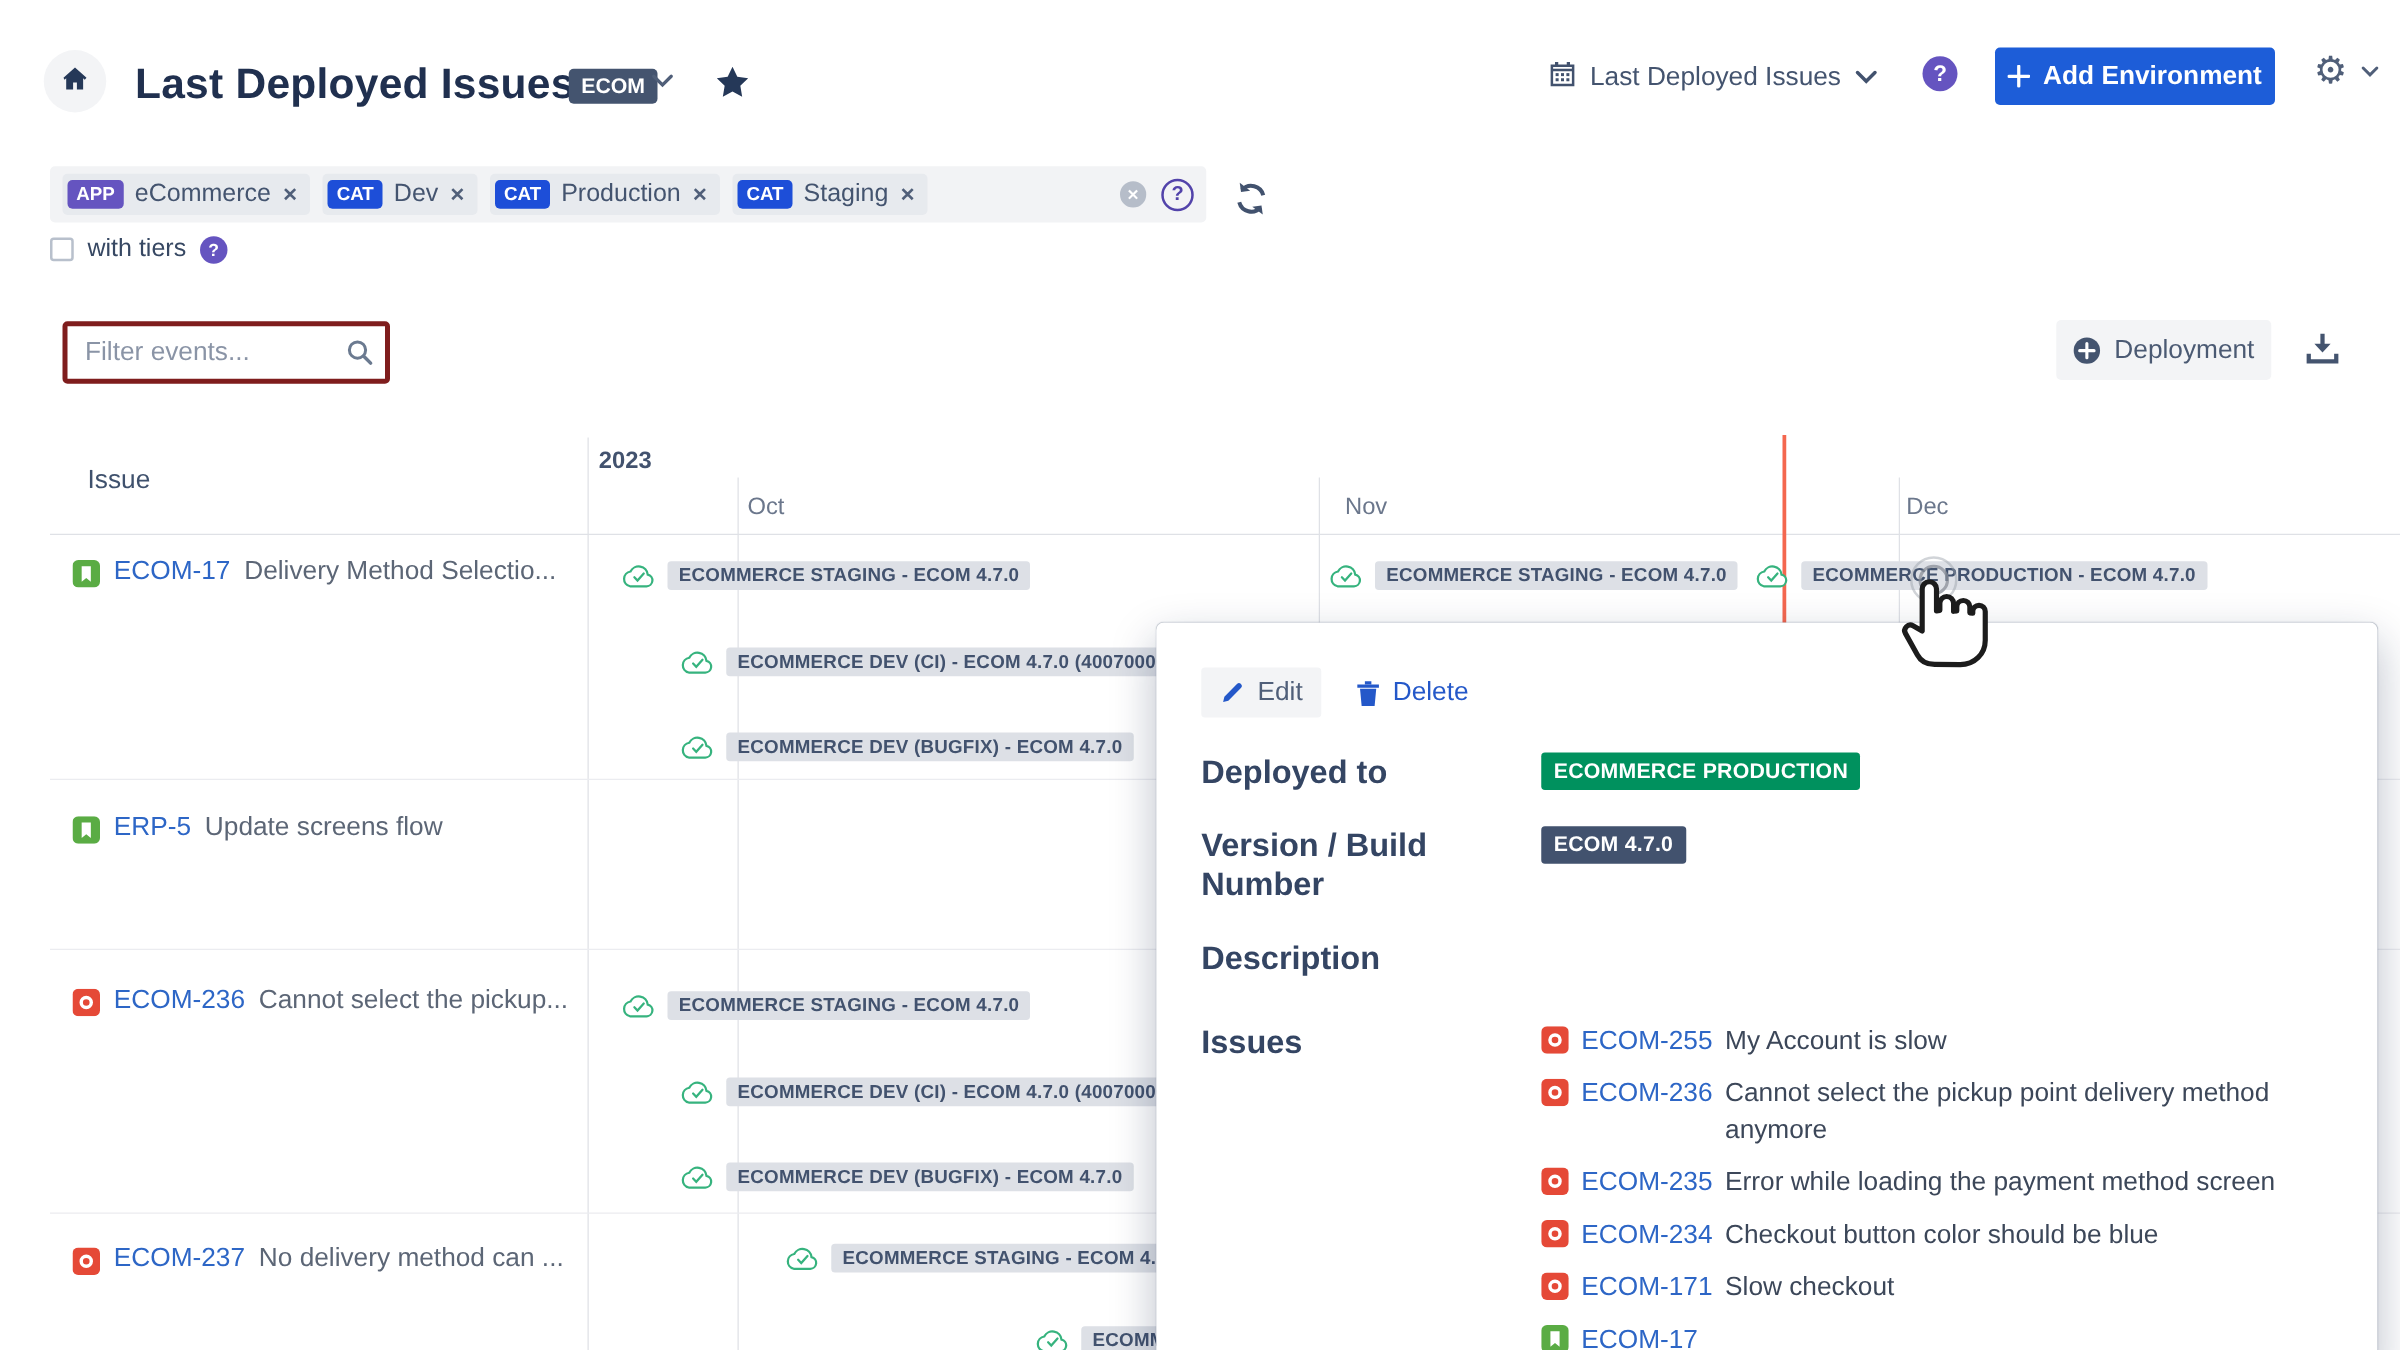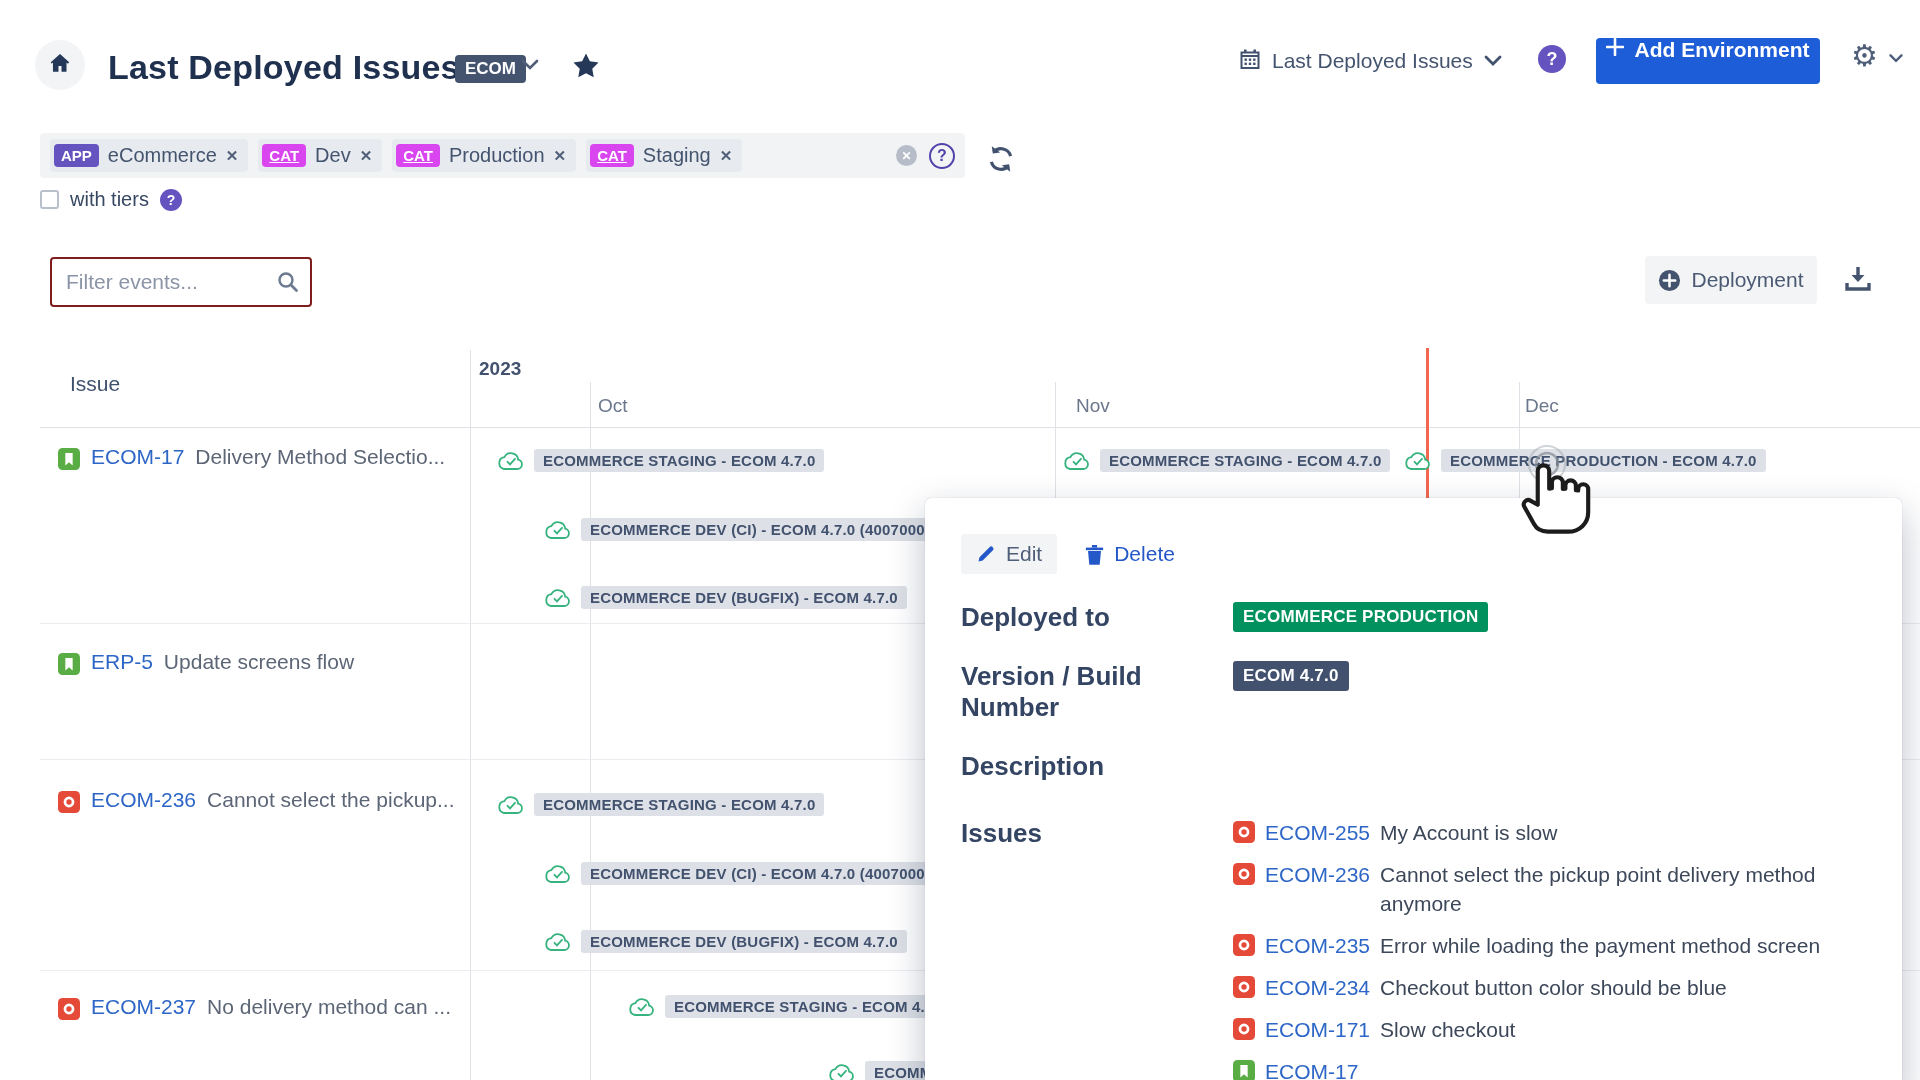--- a/index.html
+++ b/index.html
@@ -17,50 +17,50 @@
   .title-chevron { left:520px; top:58px; }
   .star { left:570px; top:50px; }
 
   .view-selector { left:1238px; top:47px; display:flex; align-items:center; gap:10px; cursor:pointer; }
   .view-selector .txt { font-size:21px; color:#44546f; }
   .help-circle { left:1538px; top:45px; width:28px; height:28px; border-radius:50%;
     background:#6554c0; color:#fff; font-size:18px; font-weight:700;
     display:flex; align-items:center; justify-content:center; cursor:pointer; }
   .add-env { left:1596px; top:38px; width:224px; height:46px; background:#1d5dd8; border:none;
     border-radius:4px; color:#fff; font-size:21px; font-weight:600; font-family:inherit;
-    display:flex; justify-content:center; gap:10px; cursor:pointer; }
+    display:flex; align-items:center; justify-content:center; gap:10px; cursor:pointer; }
   .gear { left:1851px; top:38px; font-size:30px; color:#505f79; cursor:pointer; }
   .gear-chevron { left:1888px; top:50px; }
 
   
   .filter-bar { left:40px; top:133px; width:925px; height:45px; background:#f2f3f5;
     border-radius:4px; display:flex; align-items:center; padding:0 10px; gap:10px; }
   .chip { background:#e7eaee; border-radius:4px; height:33px; display:flex; align-items:center;
     padding:0 10px 0 4px; gap:9px; }
   .chip .tag { color:#fff; font-size:15px; font-weight:700; padding:3px 7px; border-radius:4px; }
-  .tag-app { background:#6554c0; } .tag-cat { background:#d946ef;text-decoration:underline; }
+  .tag-app { background:#6554c0; } .tag-cat { background:#1d4ed8; }
   .chip .lbl { font-size:20px; color:#44546f; }
   .chip .x { font-size:15px; font-weight:700; color:#505f79; cursor:pointer; }
   .filter-bar-right { margin-left:auto; display:flex; align-items:center; gap:12px; }
   .clear-circle { width:21px; height:21px; border-radius:50%; background:#b6bdc9; color:#fff;
     font-size:12px; font-weight:700; display:flex; align-items:center; justify-content:center; cursor:pointer; }
   .help-outline { width:26px; height:26px; border-radius:50%; border:2px solid #5243aa;
     color:#5243aa; font-size:16px; font-weight:700; display:flex; align-items:center;
     justify-content:center; background:transparent; cursor:pointer; }
   .refresh { left:985px; top:143px; cursor:pointer; }
 
   .with-tiers { left:40px; top:188px; display:flex; align-items:center; gap:11px; }
   .checkbox { width:19px; height:19px; border:2px solid #b8c0cc; border-radius:3px; background:#fff; cursor:pointer; }
   .with-tiers .lbl { font-size:20px; color:#374863;text-align:center; }
   .help-solid { width:22px; height:22px; border-radius:50%; background:#6554c0; color:#fff;
     font-size:14px; font-weight:700; display:flex; align-items:center; justify-content:center; cursor:pointer; }
 
   
   .search-wrap { left:50px; top:257px; width:262px; height:50px; }
-  .search-wrap input { width:100%; height:100%; border:2px solid #7f1d1d; border-radius:4px;
+  .search-wrap input { width:100%; height:100%; border:4px solid #7f1d1d; border-radius:4px;
     font-size:21px; color:#0f172a; padding:0 44px 0 14px; font-family:inherit; outline:none; }
   .search-wrap input::placeholder { color:#8a94a6; }
   .search-wrap svg { position:absolute; right:12px; top:13px; }
   .deploy-btn { left:1645px; top:256px; width:172px; height:48px; background:#f3f4f6; border:none;
     border-radius:4px; display:flex; align-items:center; justify-content:center; gap:10px;
     font-size:21px; color:#4b5a73; font-family:inherit; cursor:pointer; }
   .download { left:1843px; top:264px; cursor:pointer; }
 
   
   .col-header { left:70px; top:372px; font-size:21px; color:#3f516d; }

